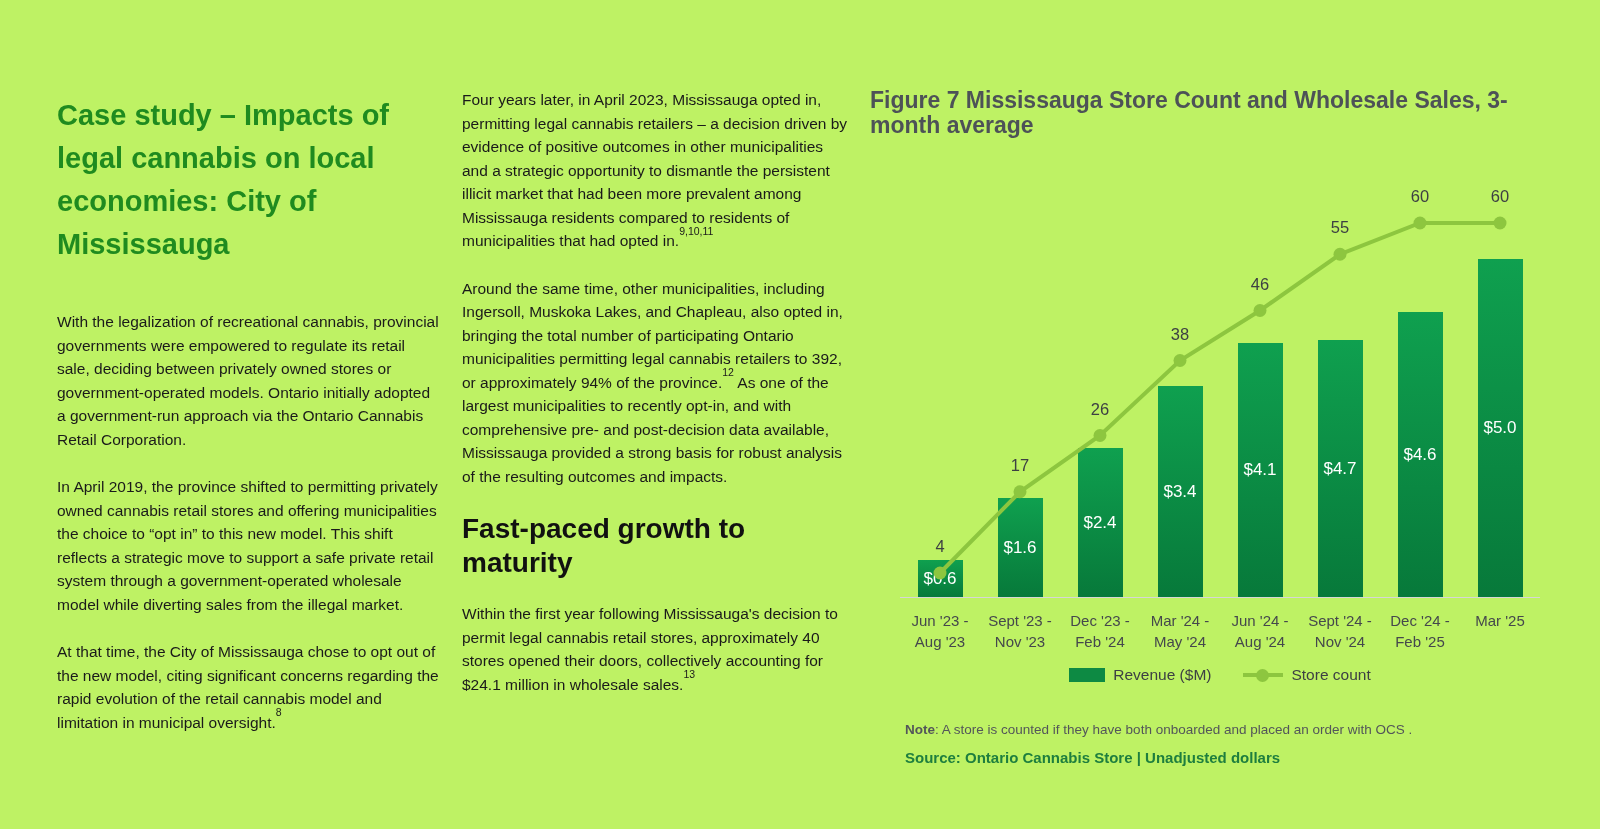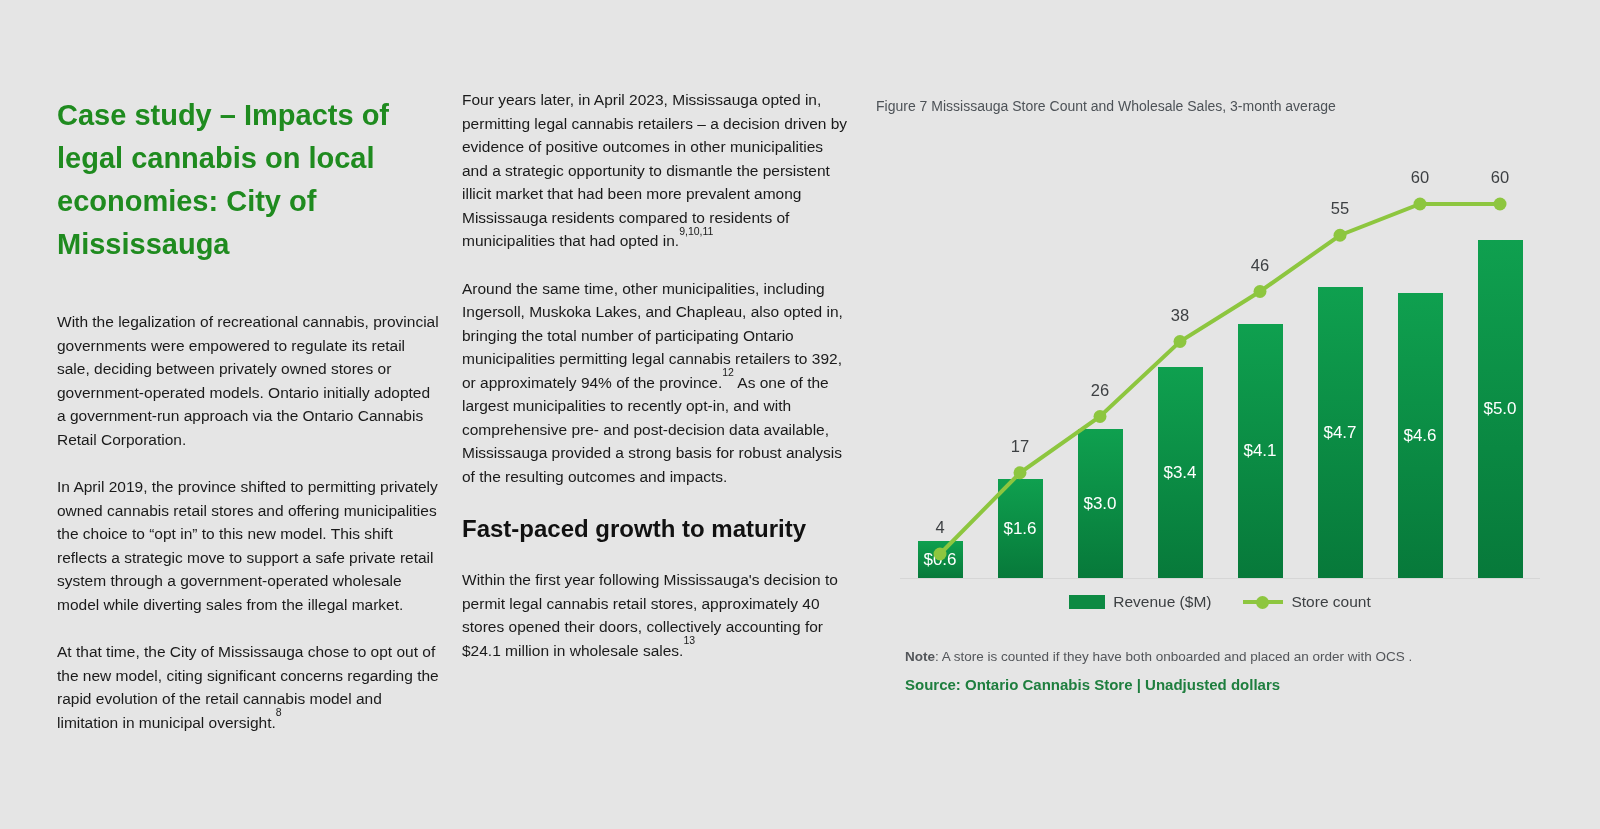--- a/index.html
+++ b/index.html
@@ -1,21 +1,21 @@
 <!DOCTYPE html>
 <html><head>
 <meta charset="utf-8">
 <style>
   * { box-sizing: border-box; }
   html, body { margin: 0; padding: 0; background: #ffffff; }
   .page {
     position: relative;
     width: 1600px;
     height: 829px;
-    background: #e5e5e5;
+    background: #bef264;
     font-family: "Liberation Sans", sans-serif;
     overflow: hidden;
   }
 
   
   .col { position: absolute; }
   .col-left { left: 57px; top: 94px; width: 385px; }
   .col-mid  { left: 462px; top: 88px; width: 390px; }
 
   .title {
@@ -33,33 +33,33 @@
   }
   .body sup {
     font-size: 10.5px;
     line-height: 0;
     position: relative;
     top: -5px;
   }
   .subheading {
     margin: 11px 0 22px 0;
     color: #111111;
-    font-size: 24px;
+    font-size: 28px;
     line-height: 34px;
     font-weight: 700;
   }
 
   
   .figure { position: absolute; left: 870px; top: 88px; width: 680px; }
   .fig-title {
-    margin: 6px;
+    margin: 0;
     color: #4d5257;
-    font-size: 14px;
+    font-size: 23px;
     line-height: 25px;
-    font-weight: 400;
+    font-weight: 700;
   }
   .chart { margin-top: 20px; }
   .plot {
     position: relative;
     margin-left: 30px;
     width: 640px;
     height: 440px;
     border-bottom: 1px solid #d6d6d6;
   }
   .bar {
@@ -170,29 +170,29 @@
 
     <div class="chart">
       <div class="plot" id="plot">
           <div class="bar" style="left: 17.5px; height: 37px; background: linear-gradient(rgb(15, 160, 79) 0%, rgb(7, 121, 58) 100%);">
             <span class="bar-label">$0.6</span>
           </div>
           <div class="bar" style="left: 97.5px; height: 99px; background: linear-gradient(rgb(15, 160, 79) 0%, rgb(7, 121, 58) 100%);">
             <span class="bar-label">$1.6</span>
           </div>
           <div class="bar" style="left: 177.5px; height: 149px; background: linear-gradient(rgb(15, 160, 79) 0%, rgb(7, 121, 58) 100%);">
-            <span class="bar-label">$3.0</span>
+            <span class="bar-label">$2.4</span>
           </div>
           <div class="bar" style="left: 257.5px; height: 211px; background: linear-gradient(rgb(15, 160, 79) 0%, rgb(7, 121, 58) 100%);">
             <span class="bar-label">$3.4</span>
           </div>
           <div class="bar" style="left: 337.5px; height: 254px; background: linear-gradient(rgb(15, 160, 79) 0%, rgb(7, 121, 58) 100%); text-decoration: underline;">
             <span class="bar-label">$4.1</span>
           </div>
-          <div class="bar" style="left: 417.5px; height: 291px; background: linear-gradient(rgb(15, 160, 79) 0%, rgb(7, 121, 58) 100%);">
+          <div class="bar" style="left: 417.5px; height: 257px; background: linear-gradient(rgb(15, 160, 79) 0%, rgb(7, 121, 58) 100%);">
             <span class="bar-label">$4.7</span>
           </div>
           <div class="bar" style="left: 497.5px; height: 285px; background: linear-gradient(rgb(15, 160, 79) 0%, rgb(7, 121, 58) 100%);">
             <span class="bar-label">$4.6</span>
           </div>
           <div class="bar" style="left: 577.5px; height: 338px; background: linear-gradient(rgb(15, 160, 79) 0%, rgb(7, 121, 58) 100%);">
             <span class="bar-label">$5.0</span>
           </div>
           <svg width="640" height="440" class="line-svg">
             <polyline points="40,415 120,333.75 200,277.5 280,202.5 360,152.5 440,96.25 520,65 600,65" fill="none" stroke="#8dc63f" stroke-width="4"></polyline>
@@ -207,20 +207,30 @@
           </svg>
           <div class="store-label" style="left: 40px; bottom: 41px;">4</div>
           <div class="store-label" style="left: 120px; bottom: 122.25px;">17</div>
           <div class="store-label" style="left: 200px; bottom: 178.5px;">26</div>
           <div class="store-label" style="left: 280px; bottom: 253.5px;">38</div>
           <div class="store-label" style="left: 360px; bottom: 303.5px;">46</div>
           <div class="store-label" style="left: 440px; bottom: 359.75px;">55</div>
           <div class="store-label" style="left: 520px; bottom: 391px;">60</div>
           <div class="store-label" style="left: 600px; bottom: 391px;">60</div>
         </div>
+      <div class="x-axis" id="xaxis">
+          <div class="x-cell">Jun '23 -<br>Aug '23</div>
+          <div class="x-cell">Sept '23 -<br>Nov '23</div>
+          <div class="x-cell">Dec '23 -<br>Feb '24</div>
+          <div class="x-cell">Mar '24 -<br>May '24</div>
+          <div class="x-cell">Jun '24 -<br>Aug '24</div>
+          <div class="x-cell">Sept '24 -<br>Nov '24</div>
+          <div class="x-cell">Dec '24 -<br>Feb '25</div>
+          <div class="x-cell">Mar '25</div>
+        </div>
       <div class="legend">
         <span class="legend-item">
           <span class="swatch" style="background: rgb(13, 138, 67);"></span>
           <span>Revenue ($M)</span>
         </span>
         <span class="legend-item">
           <span class="line-icon" style="background: rgb(141, 198, 63);">
               <span class="dot" style="background: rgb(141, 198, 63);"></span>
             </span>
           <span>Store count</span>

